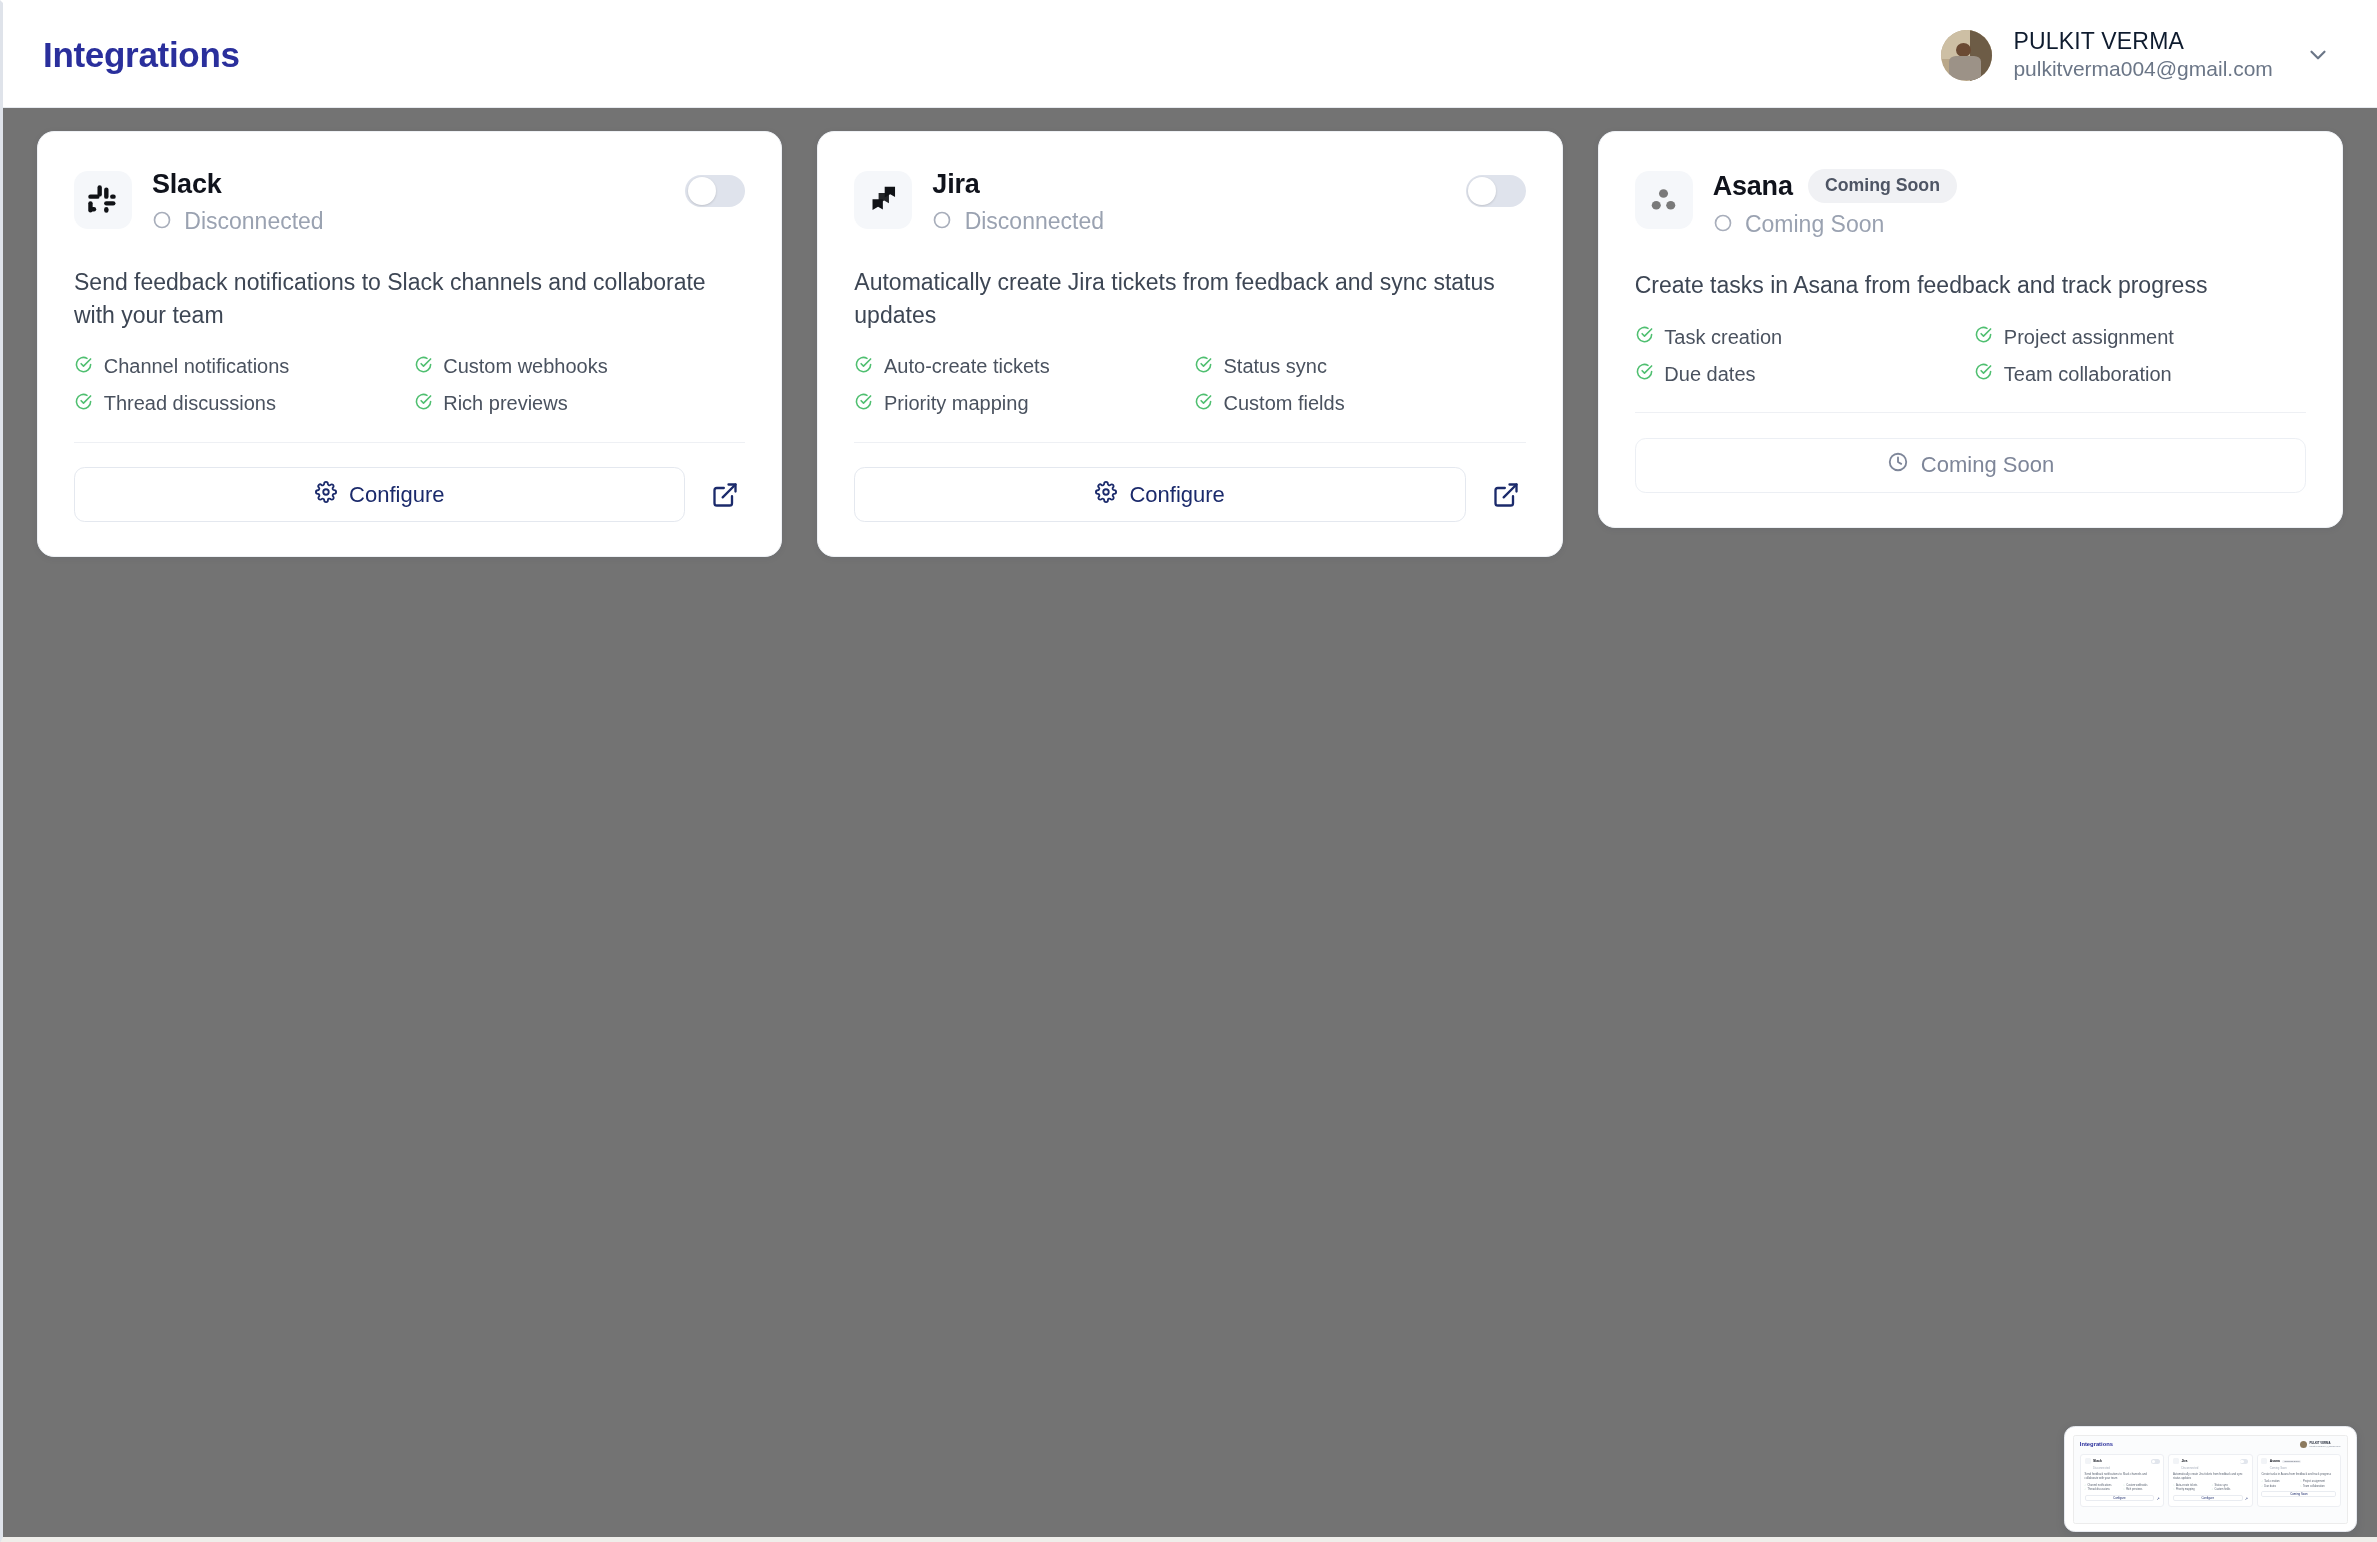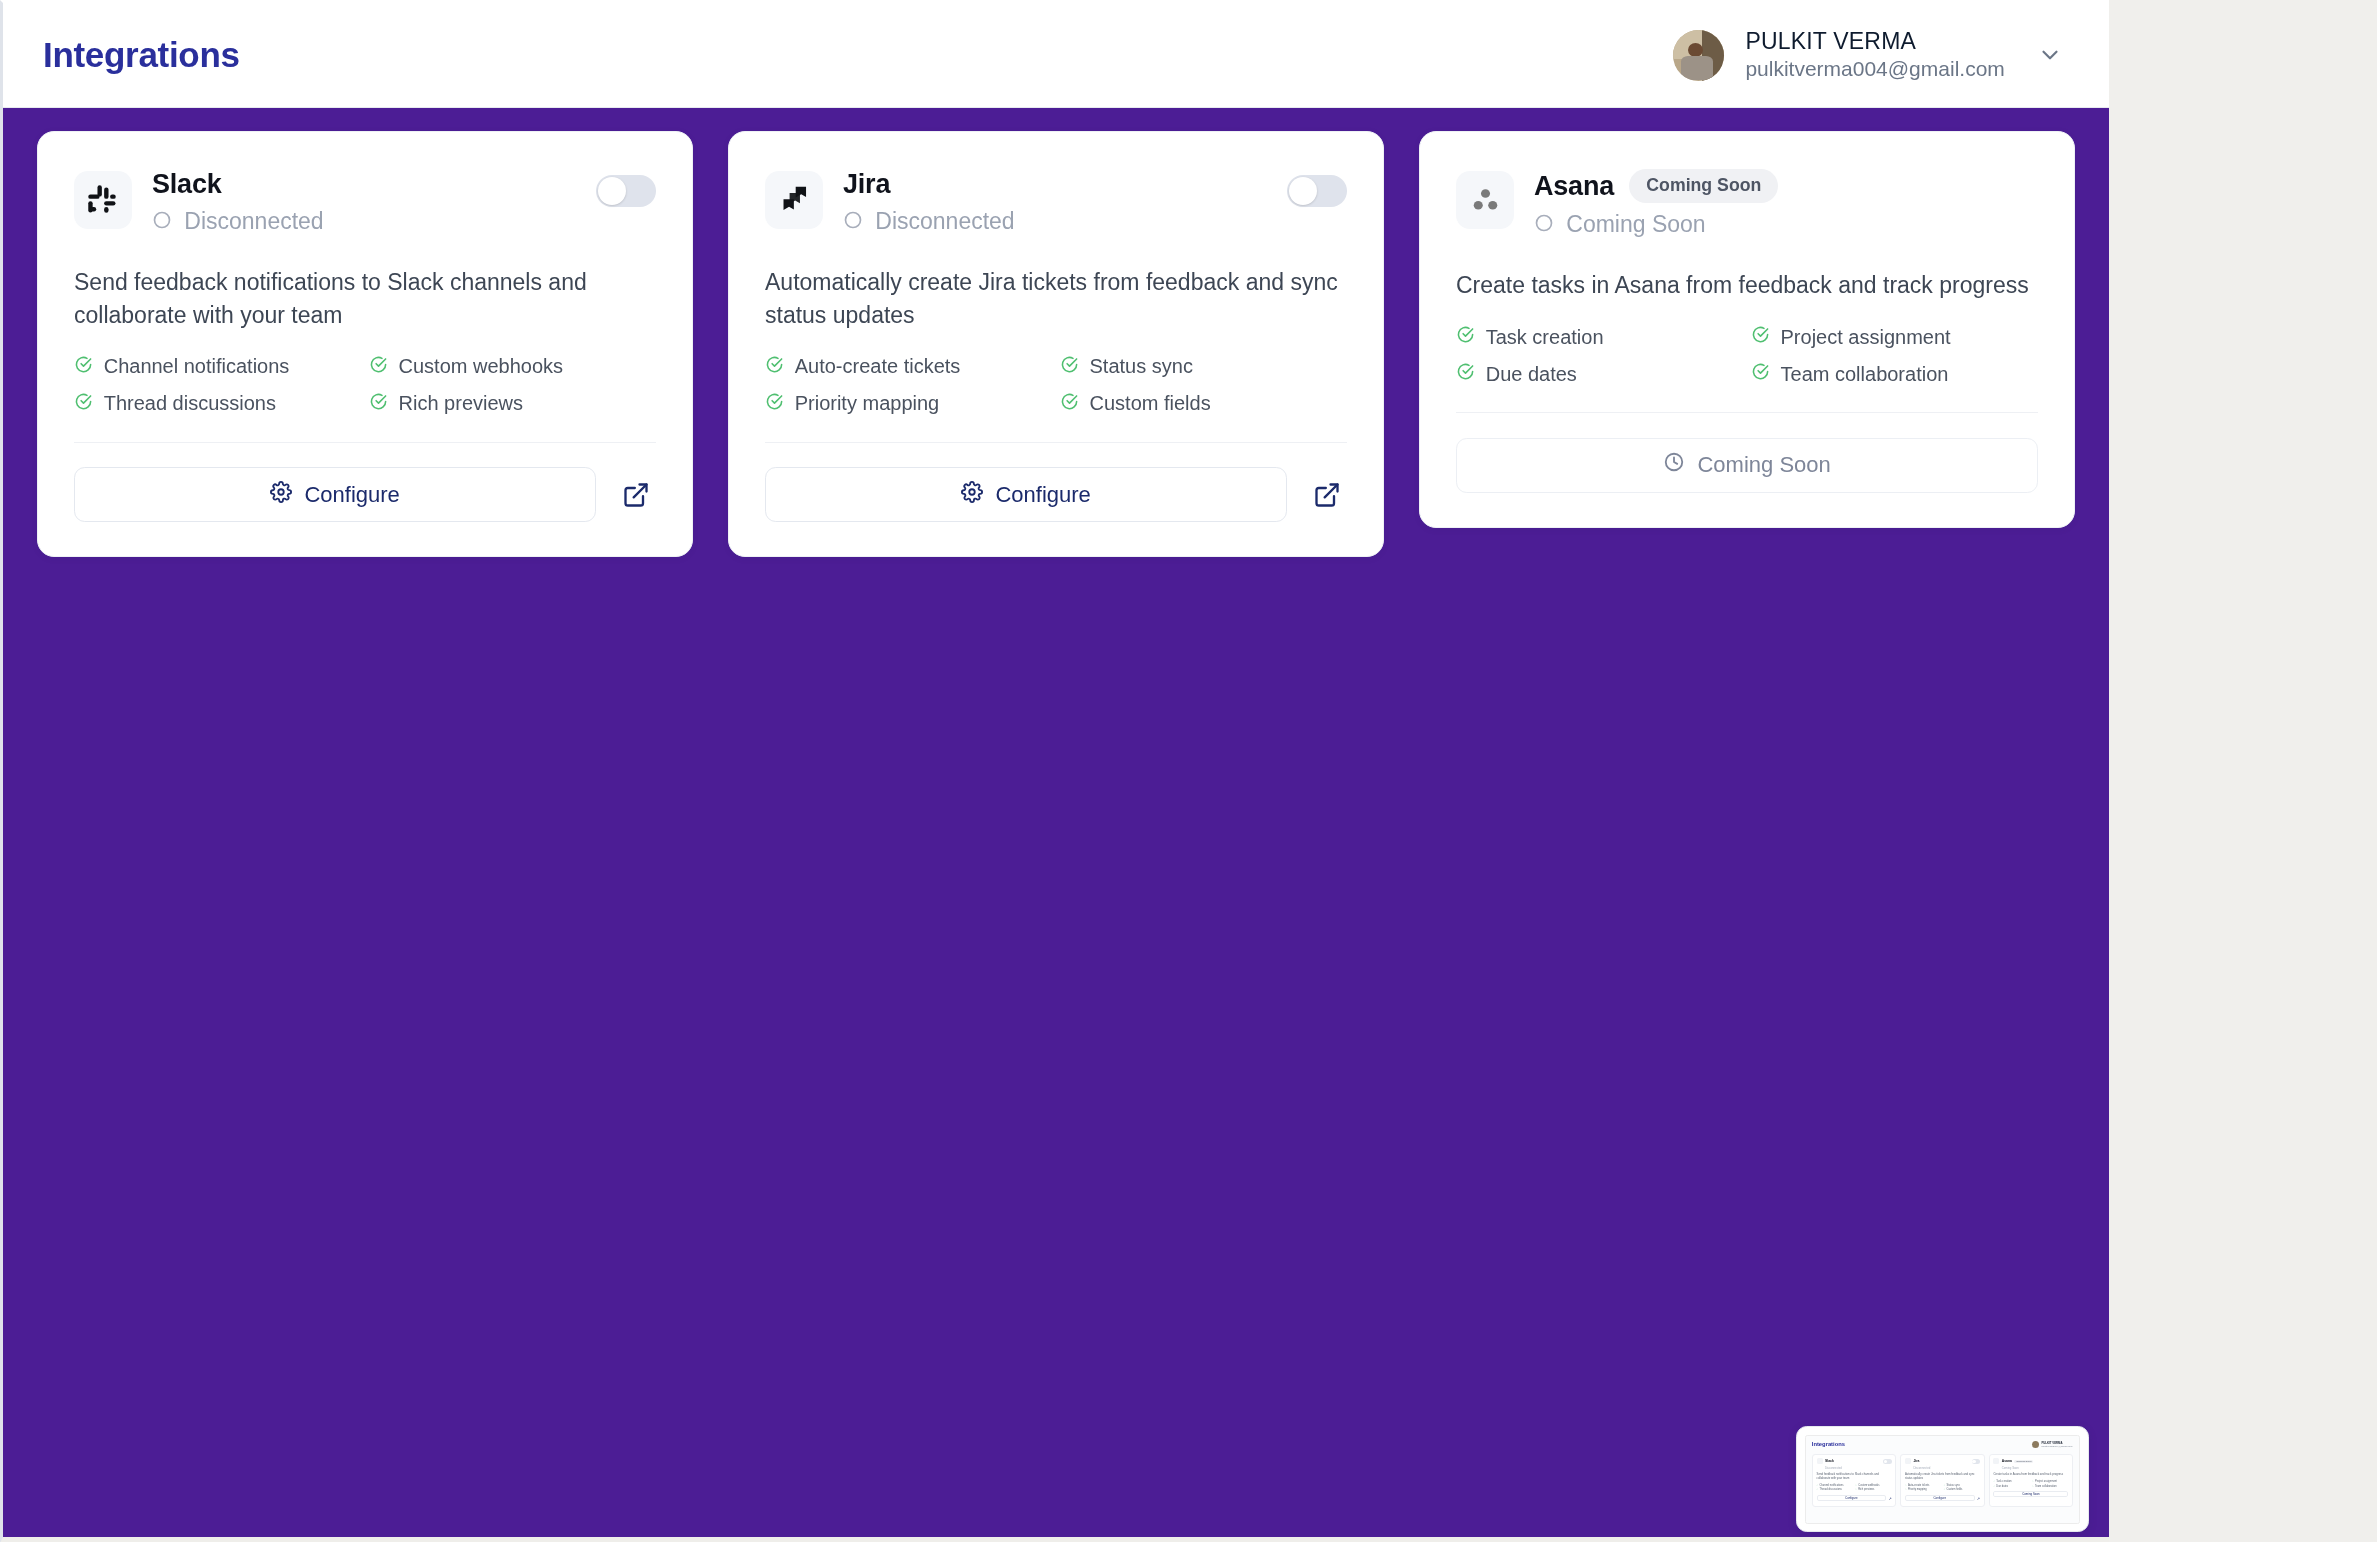--- a/index.html
+++ b/index.html
@@ -8,23 +8,23 @@
     width: 2377px;
     height: 1543px;
     overflow: hidden;
     font-family: "Liberation Sans", sans-serif;
     background: #f0efec;
   }
 
   #app-frame {
     position: absolute;
     left: 0; top: 0;
-    width: 2109px;
+    width: 2377px;
     height: 1543px;
-    background: #4c1d95;
+    background: #737373;
     border-left: 3.1px solid #dfe3ea;
     border-top: 3.8px solid #ffffff;
     border-bottom: 6.1px solid #efeeea;
     overflow: hidden;
   }
 
   
   #header {
     position: relative;
     height: 105px;

